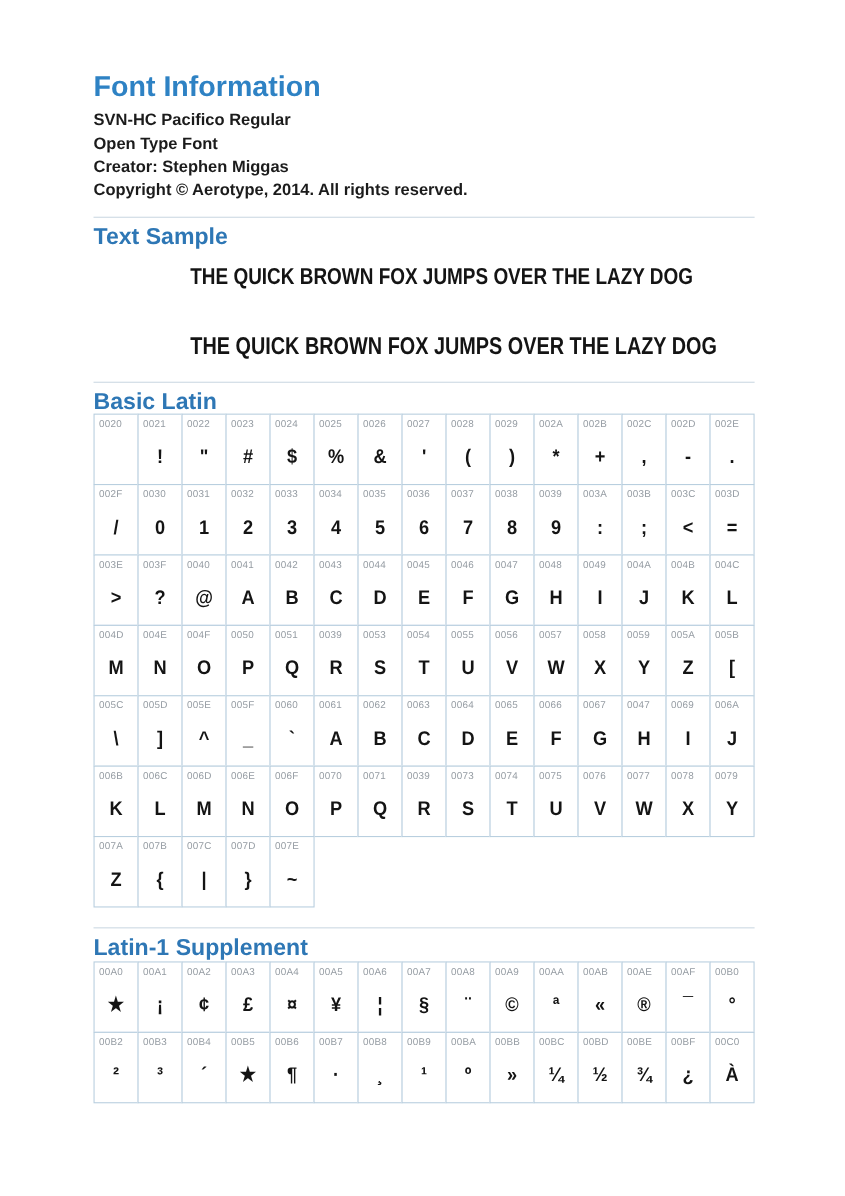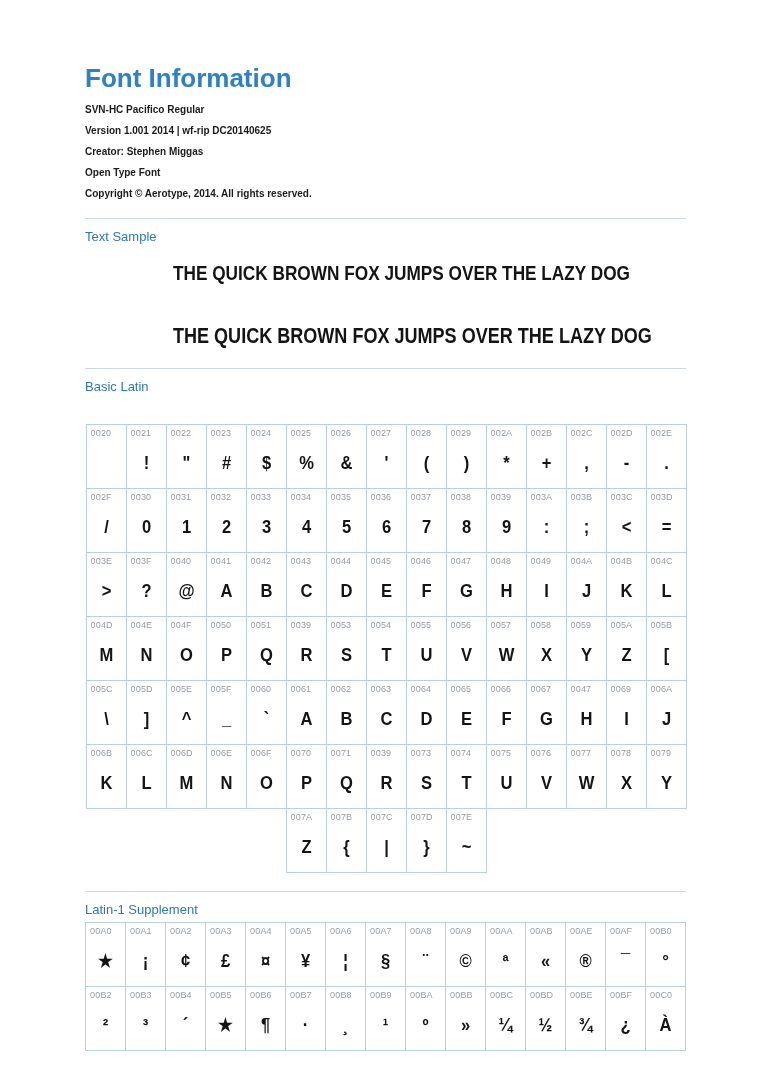--- a/index.html
+++ b/index.html
@@ -1,52 +1,51 @@
 <!DOCTYPE html>
 <html><head>
 <meta charset="utf-8">
 <style>
   html,body{margin:0;padding:0;background:#ffffff;}
   body{width:768px;height:1087px;font-family:"Liberation Sans",sans-serif;color:#1b1b1b;overflow:hidden;}
   .page{box-sizing:border-box;width:768px;height:925px;padding:64px 82px 0 85px;background:#fff;}
 
   .title{margin:0 0 7px 0;font-size:26px;line-height:28px;font-weight:700;color:#2e82c4;}
-  .info-line{font-size:10px;line-height:21px;font-weight:700;color:#1b1b1b;}
+  .info-line{font-size:15px;line-height:21px;font-weight:700;color:#1b1b1b;}
 
   .rule{border:none;border-top:1px solid #ccd9e3;margin:0;width:601px;}
   .rule.r1{margin-top:14px;}
   .rule.r2{margin-top:21px;}
   .rule.r3{margin-top:18px;}
 
-  .section-heading{margin:9px 0 0 0;font-size:13px;line-height:17px;font-weight:400;color:#2e77b5;}
+  .section-heading{margin:9px 0 0 0;font-size:21px;line-height:17px;font-weight:700;color:#2e77b5;}
 
   .sample{font-weight:700;color:#141414;white-space:nowrap;transform:scaleX(0.82);transform-origin:left center;letter-spacing:0px;margin-left:88px;}
   .sample.s1{margin-top:17px;font-size:21px;line-height:22px;}
   .sample.s2{margin-top:40px;font-size:22px;line-height:23px;}
 
   .glyph-grid{width:602px;display:flex;flex-wrap:wrap;align-content:flex-start;padding:1px 0 0 1px;box-sizing:border-box;}
-  .glyph-grid.g1{margin-top:29px;justify-content:center;}
+  .glyph-grid.g1{margin-top:2px;}
   .glyph-grid.g2{margin-top:4px;}
   .cell{box-sizing:border-box;width:41px;height:65px;margin:-1px 0 0 -1px;border:1px solid #b9cfdf;position:relative;background:#fff;}
   .code{position:absolute;top:3px;left:4px;font-size:9px;line-height:10px;color:#959ca3;letter-spacing:0.2px;}
   .glyph{display:flex;align-items:center;justify-content:center;height:100%;box-sizing:border-box;padding-top:13px;
          font-size:18px;font-weight:700;color:#141414;text-transform:uppercase;transform:scaleX(0.92);}
 </style>
 </head>
 <body>
 
 <div class="page">
 
   <h1 class="title">Font Information</h1>
 
   <div>
     <div class="info-line">SVN-HC Pacifico Regular</div>
-    <div class="info-line">Version 1.001 2014 | wf-rip DC20140625</div>
+    <div class="info-line">Open Type Font</div>
     <div class="info-line">Creator: Stephen Miggas</div>
-    <div class="info-line">Open Type Font</div>
     <div class="info-line">Copyright © Aerotype, 2014. All rights reserved.</div>
   </div>
 
   <hr class="rule r1">
 
   <h2 class="section-heading">Text Sample</h2>
   <div class="sample s1">THE QUICK BROWN FOX JUMPS OVER THE LAZY DOG</div>
   <div class="sample s2">THE QUICK BROWN FOX JUMPS OVER THE LAZY DOG</div>
 
   <hr class="rule r2">

